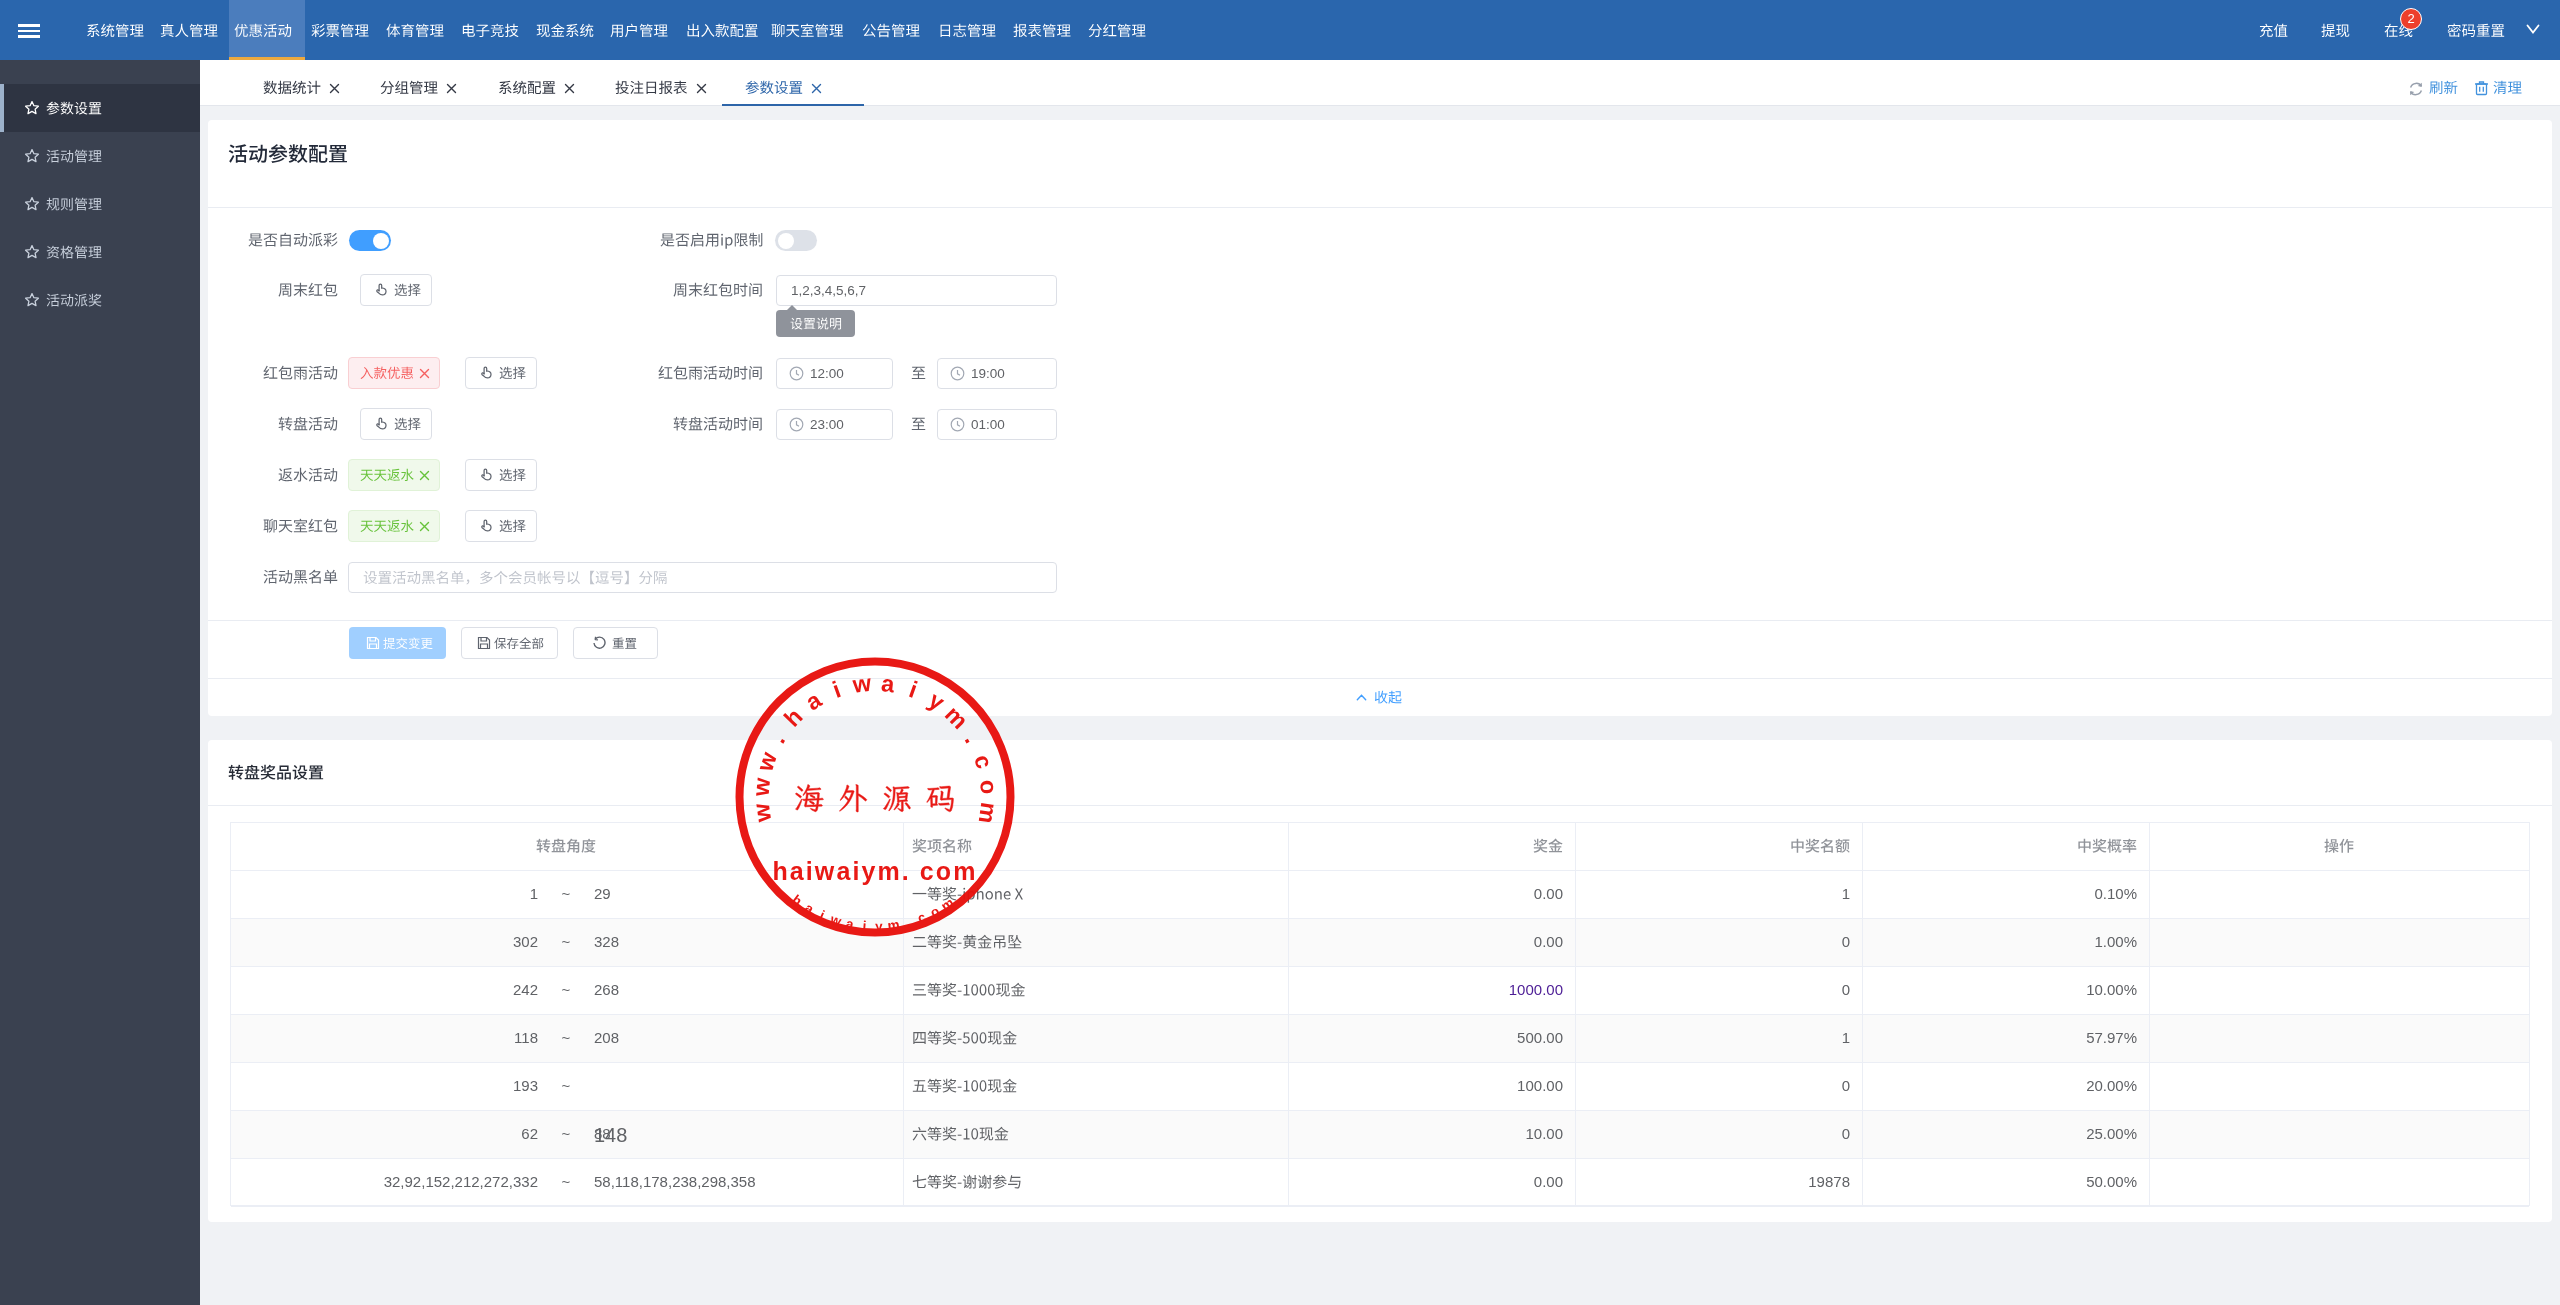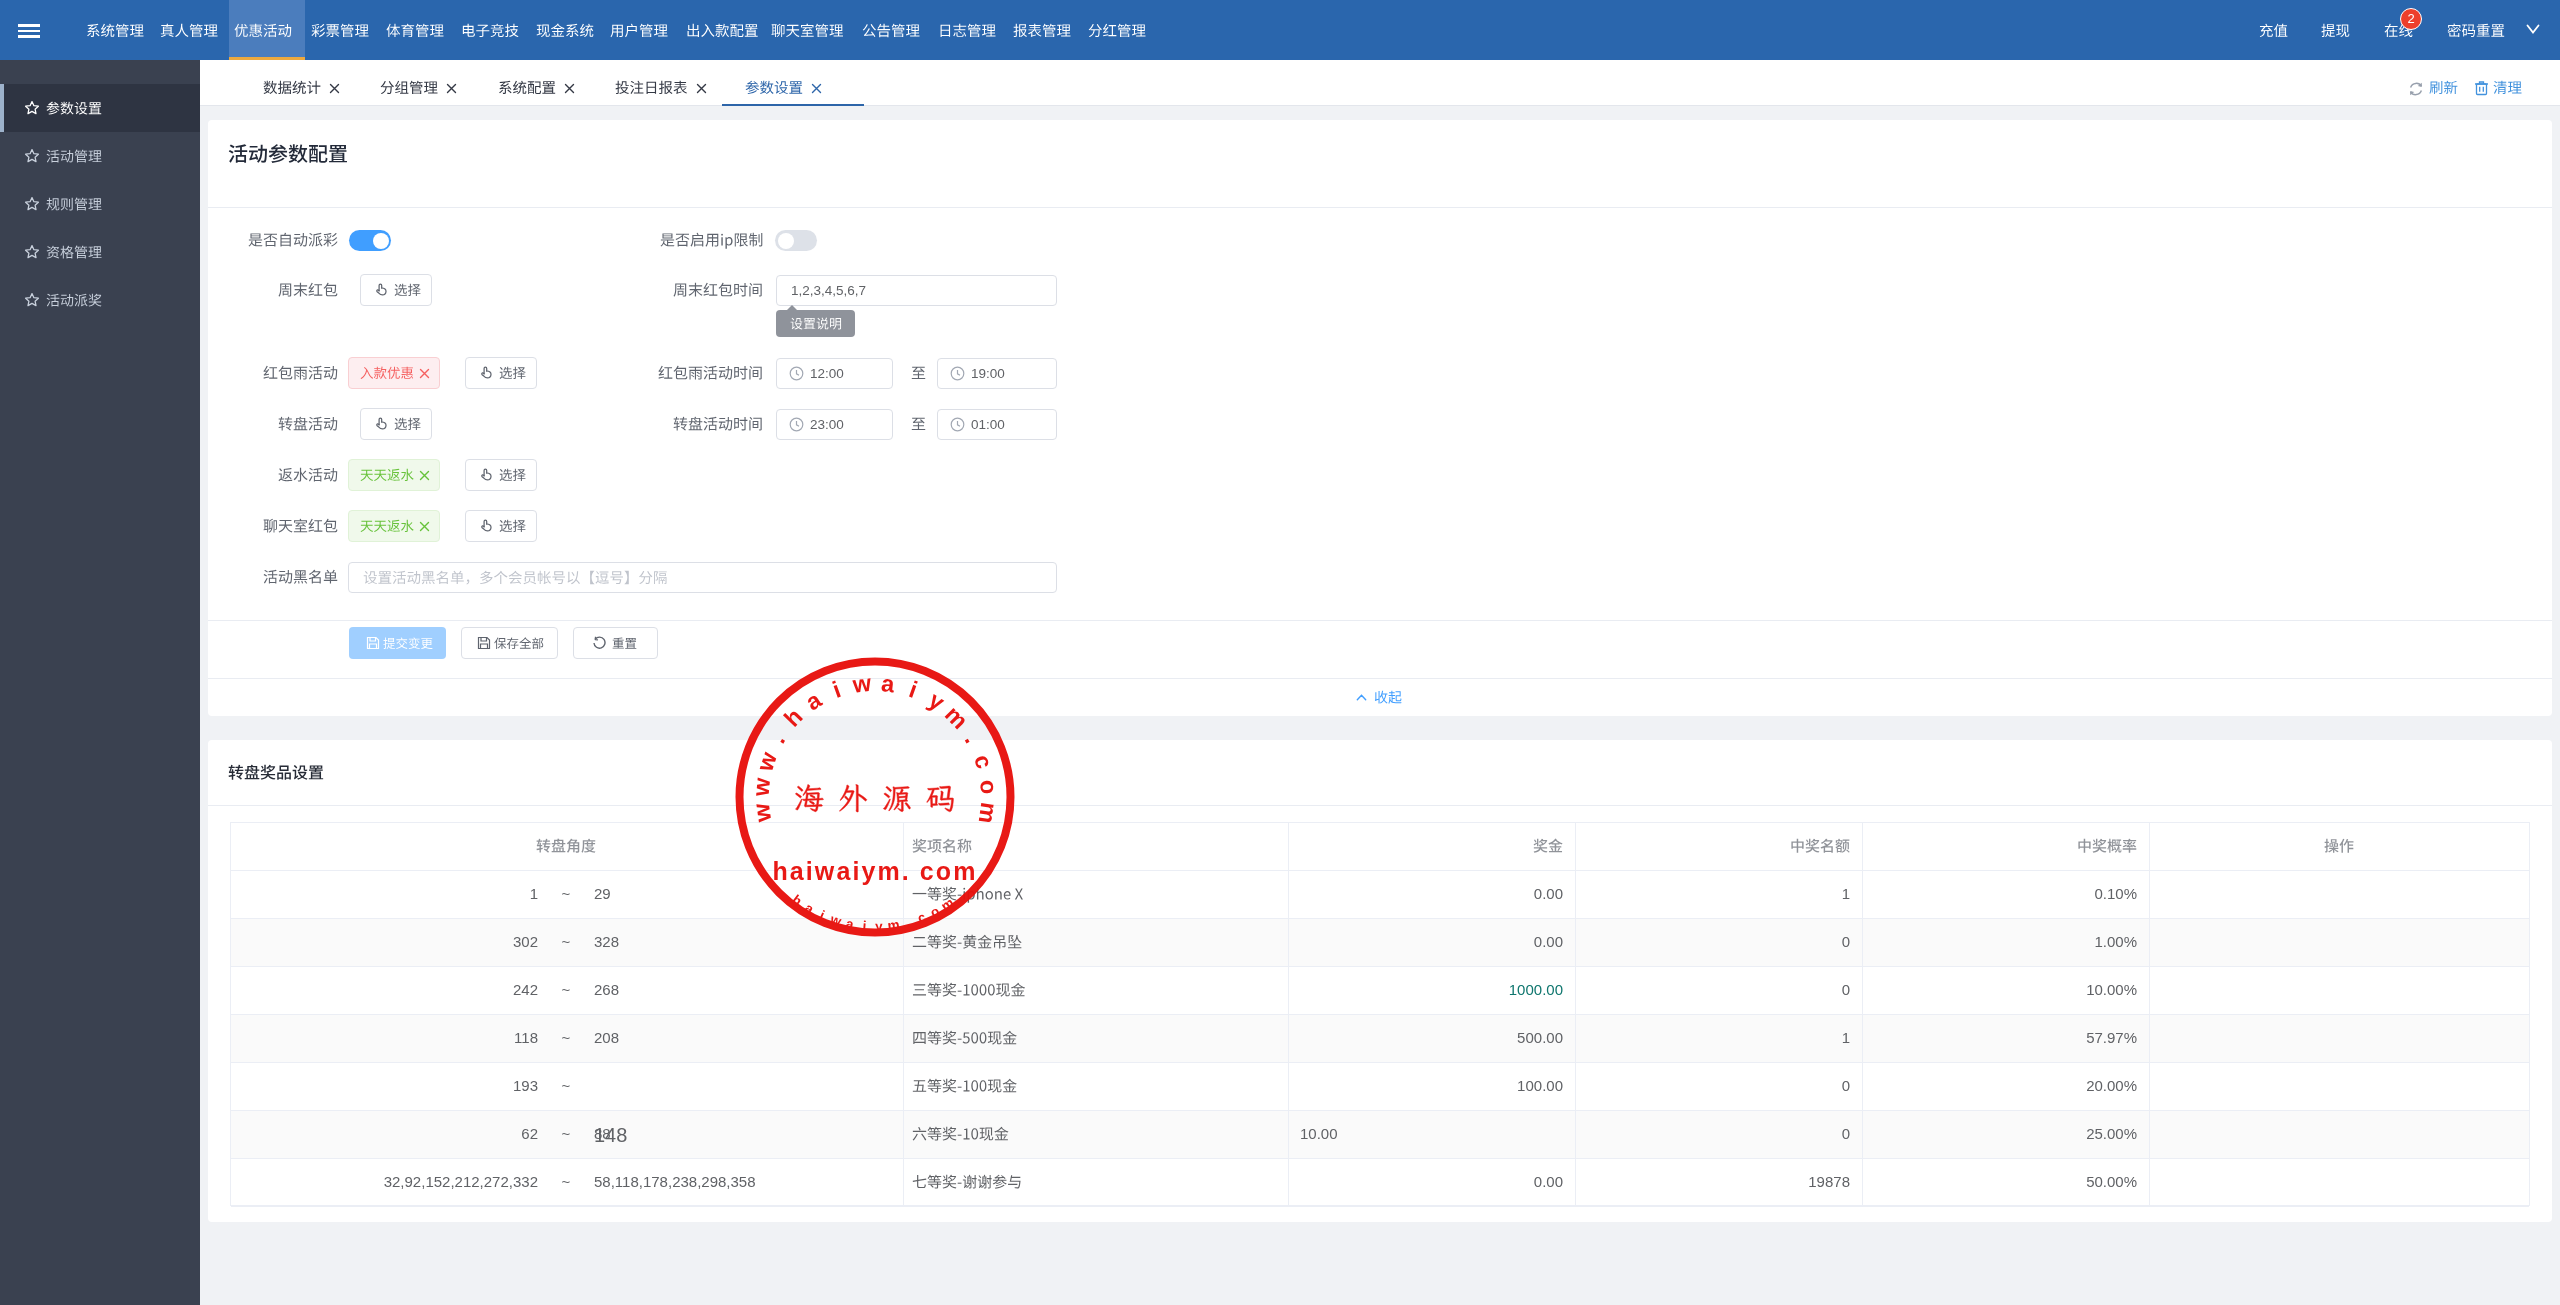--- a/index.html
+++ b/index.html
@@ -780,21 +780,21 @@
       <use href="#g54" x="2000"></use>
       <use href="#g135" x="3000"></use>
       <use href="#g147" x="3347"></use>
       <use href="#g148" x="3902"></use>
       <use href="#g148" x="4457"></use>
       <use href="#g148" x="5012"></use>
       <use href="#g18" x="5567"></use>
       <use href="#g19" x="6567"></use>
     </svg>
   </div>
-<div style="position:absolute;font-size:15px;color:#0f766e;line-height:48px;left:1300px;top:966px;width:263px;text-align:right">1000.00</div>
+<div style="position:absolute;font-size:15px;color:#4c1d95;line-height:48px;left:1300px;top:966px;width:263px;text-align:right">1000.00</div>
 <div style="position:absolute;font-size:15px;color:#606266;line-height:48px;left:1590px;top:966px;width:260px;text-align:right">0</div>
 <div style="position:absolute;font-size:15px;color:#606266;line-height:48px;left:1880px;top:966px;width:257px;text-align:right">10.00%</div>
 <div style="position:absolute;font-size:15px;color:#606266;line-height:48px;left:230px;top:1014px;width:308px;text-align:right">118</div>
 <div style="position:absolute;font-size:15px;color:#606266;line-height:48px;left:552px;top:1014px;width:28px;text-align:center">~</div>
 <div style="position:absolute;font-size:15px;color:#606266;line-height:48px;left:594px;top:1014px">208</div>
 <div style="position:absolute;left:912.0px;top:1029.0px;width:105.2px;height:18.0px">
     <svg class="tg" width="105.2" height="18.0" viewBox="0 -960 7012 1200" fill="#606266">
       <use href="#g149" x="0"></use>
       <use href="#g134" x="1000"></use>
       <use href="#g54" x="2000"></use>
@@ -836,21 +836,21 @@
       <use href="#g152" x="0"></use>
       <use href="#g134" x="1000"></use>
       <use href="#g54" x="2000"></use>
       <use href="#g135" x="3000"></use>
       <use href="#g147" x="3347"></use>
       <use href="#g148" x="3902"></use>
       <use href="#g18" x="4457"></use>
       <use href="#g19" x="5457"></use>
     </svg>
   </div>
-<div style="position:absolute;font-size:15px;color:#606266;line-height:48px;left:1300px;top:1110px;width:263px;text-align:left">10.00</div>
+<div style="position:absolute;font-size:15px;color:#606266;line-height:48px;left:1300px;top:1110px;width:263px;text-align:right">10.00</div>
 <div style="position:absolute;font-size:15px;color:#606266;line-height:48px;left:1590px;top:1110px;width:260px;text-align:right">0</div>
 <div style="position:absolute;font-size:15px;color:#606266;line-height:48px;left:1880px;top:1110px;width:257px;text-align:right">25.00%</div>
 <div style="position:absolute;font-size:15px;color:#606266;line-height:48px;left:230px;top:1158px;width:308px;text-align:right">32,92,152,212,272,332</div>
 <div style="position:absolute;font-size:15px;color:#606266;line-height:48px;left:552px;top:1158px;width:28px;text-align:center">~</div>
 <div style="position:absolute;font-size:15px;color:#606266;line-height:48px;left:594px;top:1158px">58,118,178,238,298,358</div>
 <div style="position:absolute;left:912.0px;top:1173.0px;width:110.2px;height:18.0px">
     <svg class="tg" width="110.2" height="18.0" viewBox="0 -960 7347 1200" fill="#606266">
       <use href="#g153" x="0"></use>
       <use href="#g134" x="1000"></use>
       <use href="#g54" x="2000"></use>

